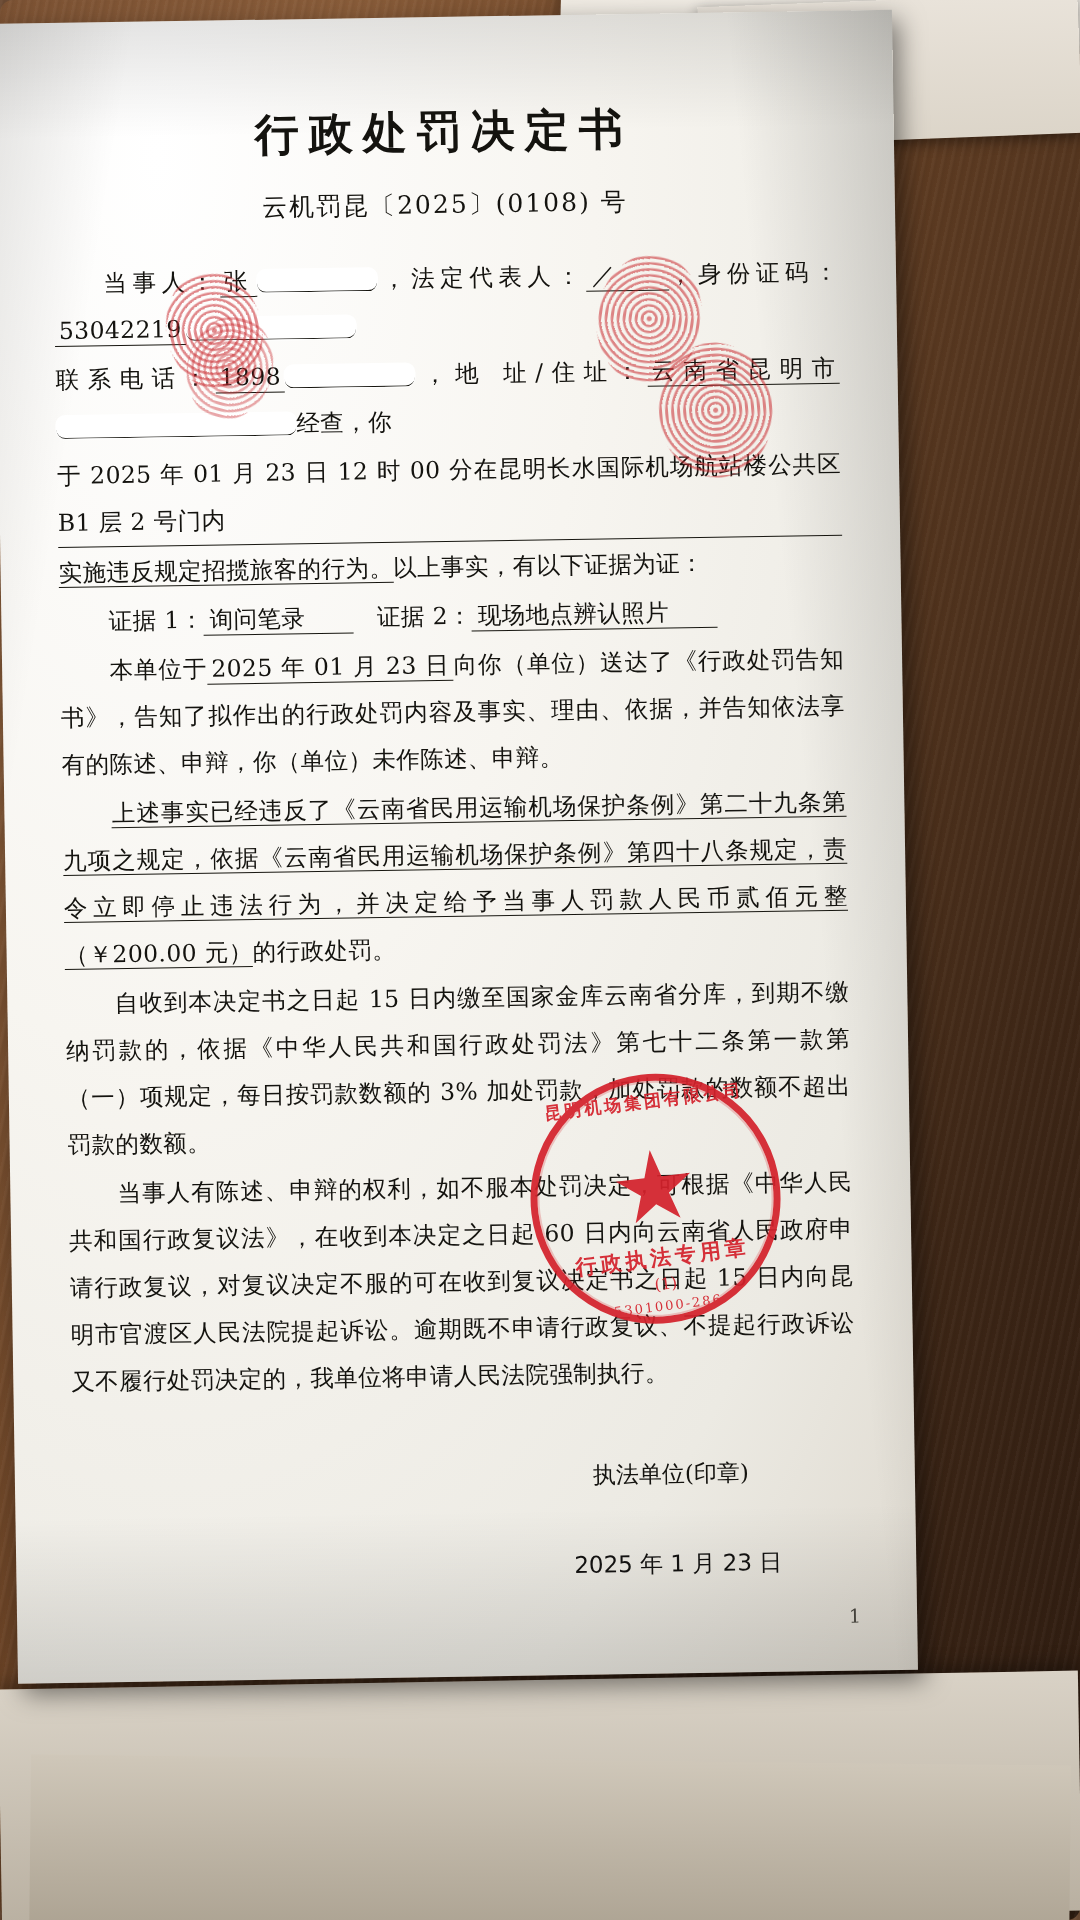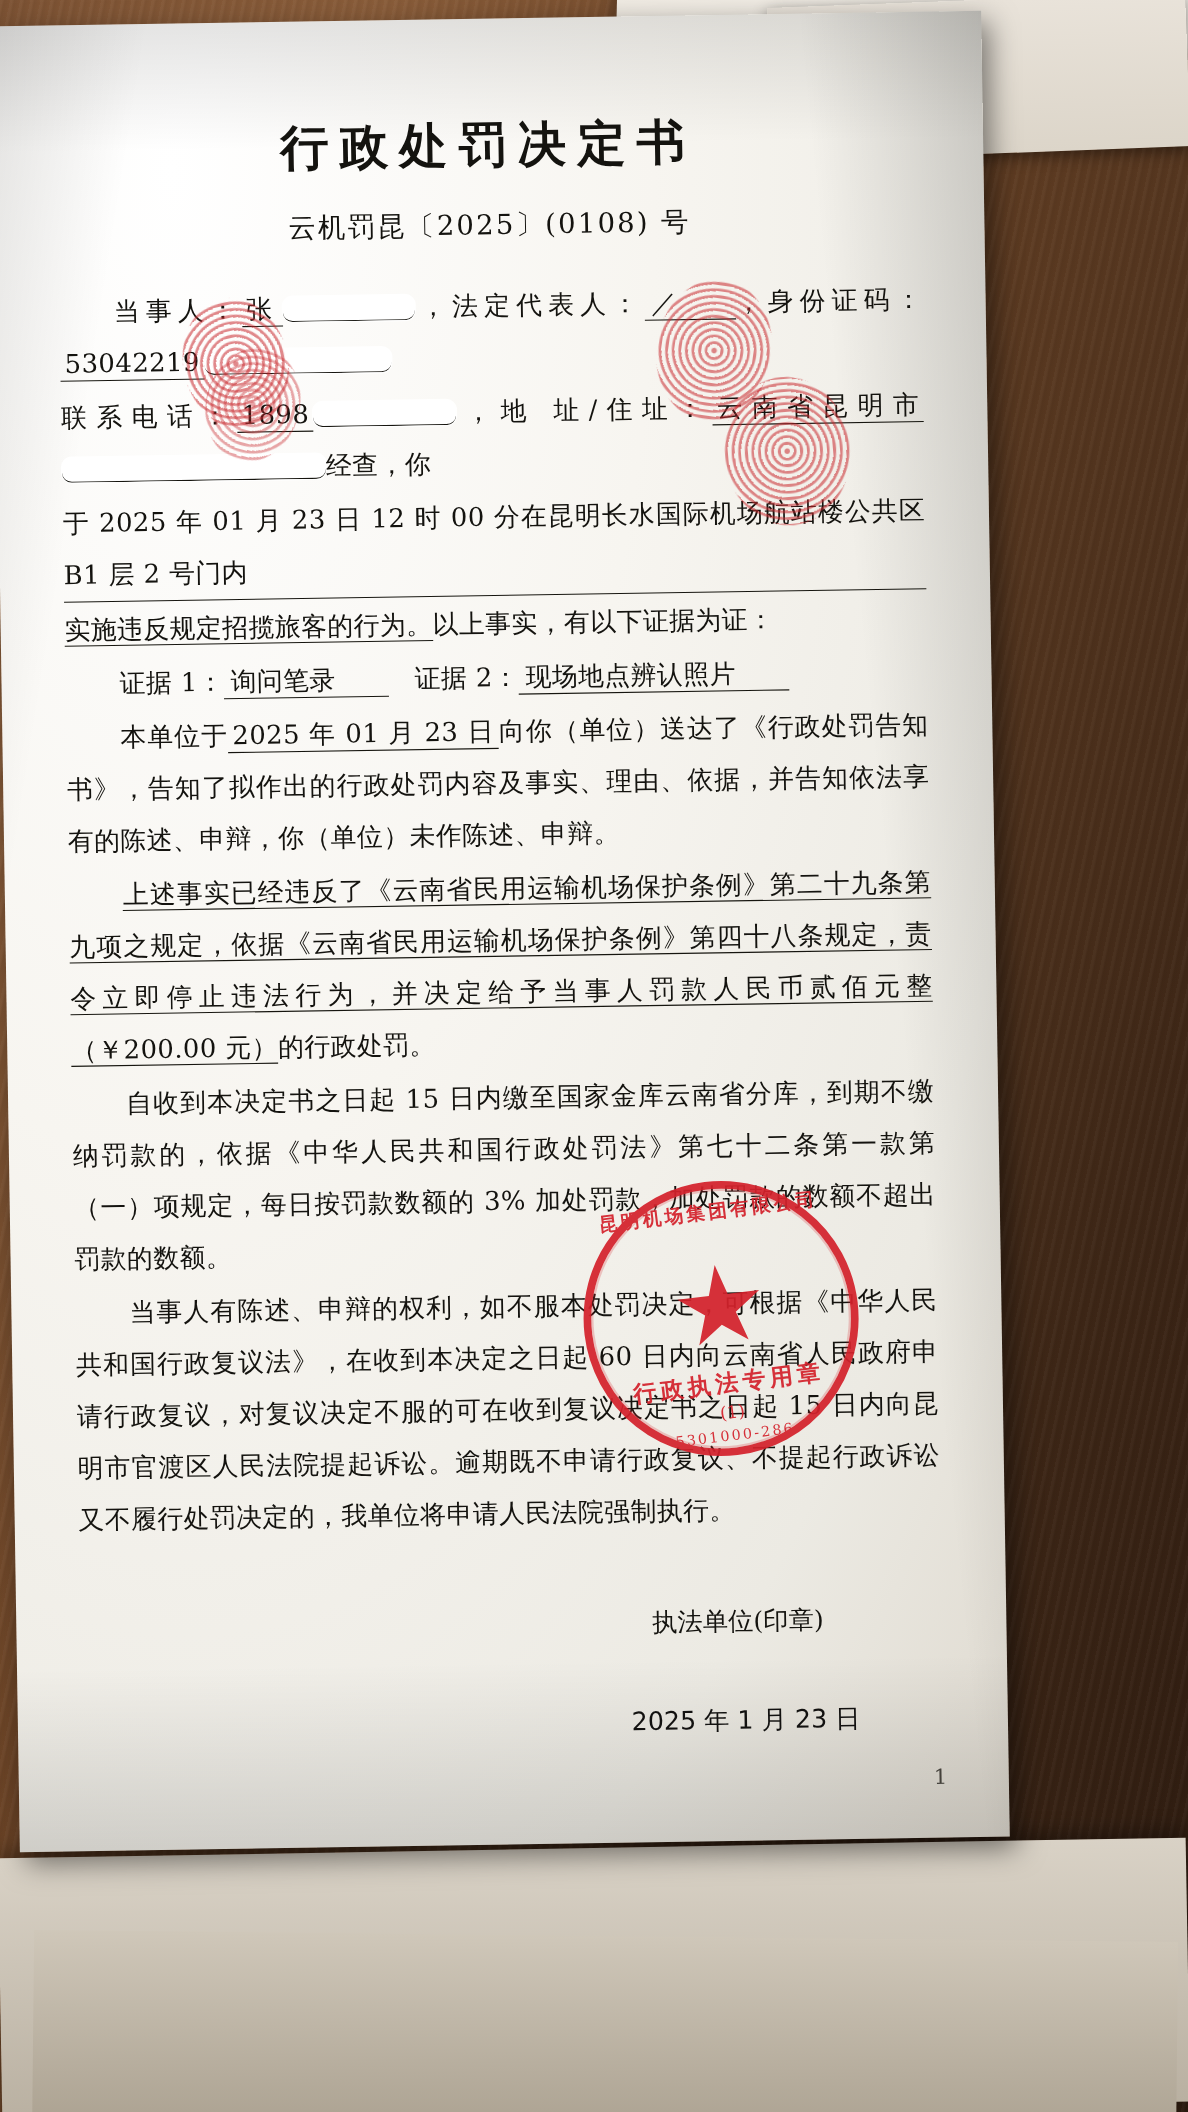--- a/index.html
+++ b/index.html
@@ -6,20 +6,21 @@
   body{
     width:1080px;height:1920px;overflow:hidden;
     background:#6b4a33;
     font-family:"DejaVu Serif","Liberation Serif",serif;
   }
   
   #photo{
     position:absolute;inset:0;
     background:
       linear-gradient(115deg,#7d5334 0%,#8a5d3a 18%,#6d4527 38%,#55361f 58%,#3d2616 78%,#2b1a0f 100%);
+    border-radius: 13px;
   }
   #desk-grain{
     position:absolute;inset:0;
     background:
       repeating-linear-gradient(102deg, rgba(255,255,255,0.035) 0px, rgba(255,255,255,0.035) 2px, rgba(0,0,0,0.05) 4px, rgba(0,0,0,0.0) 9px);
     opacity:.8;
   }
   
   .sheet-back{
     position:absolute;background:#efeae2;

